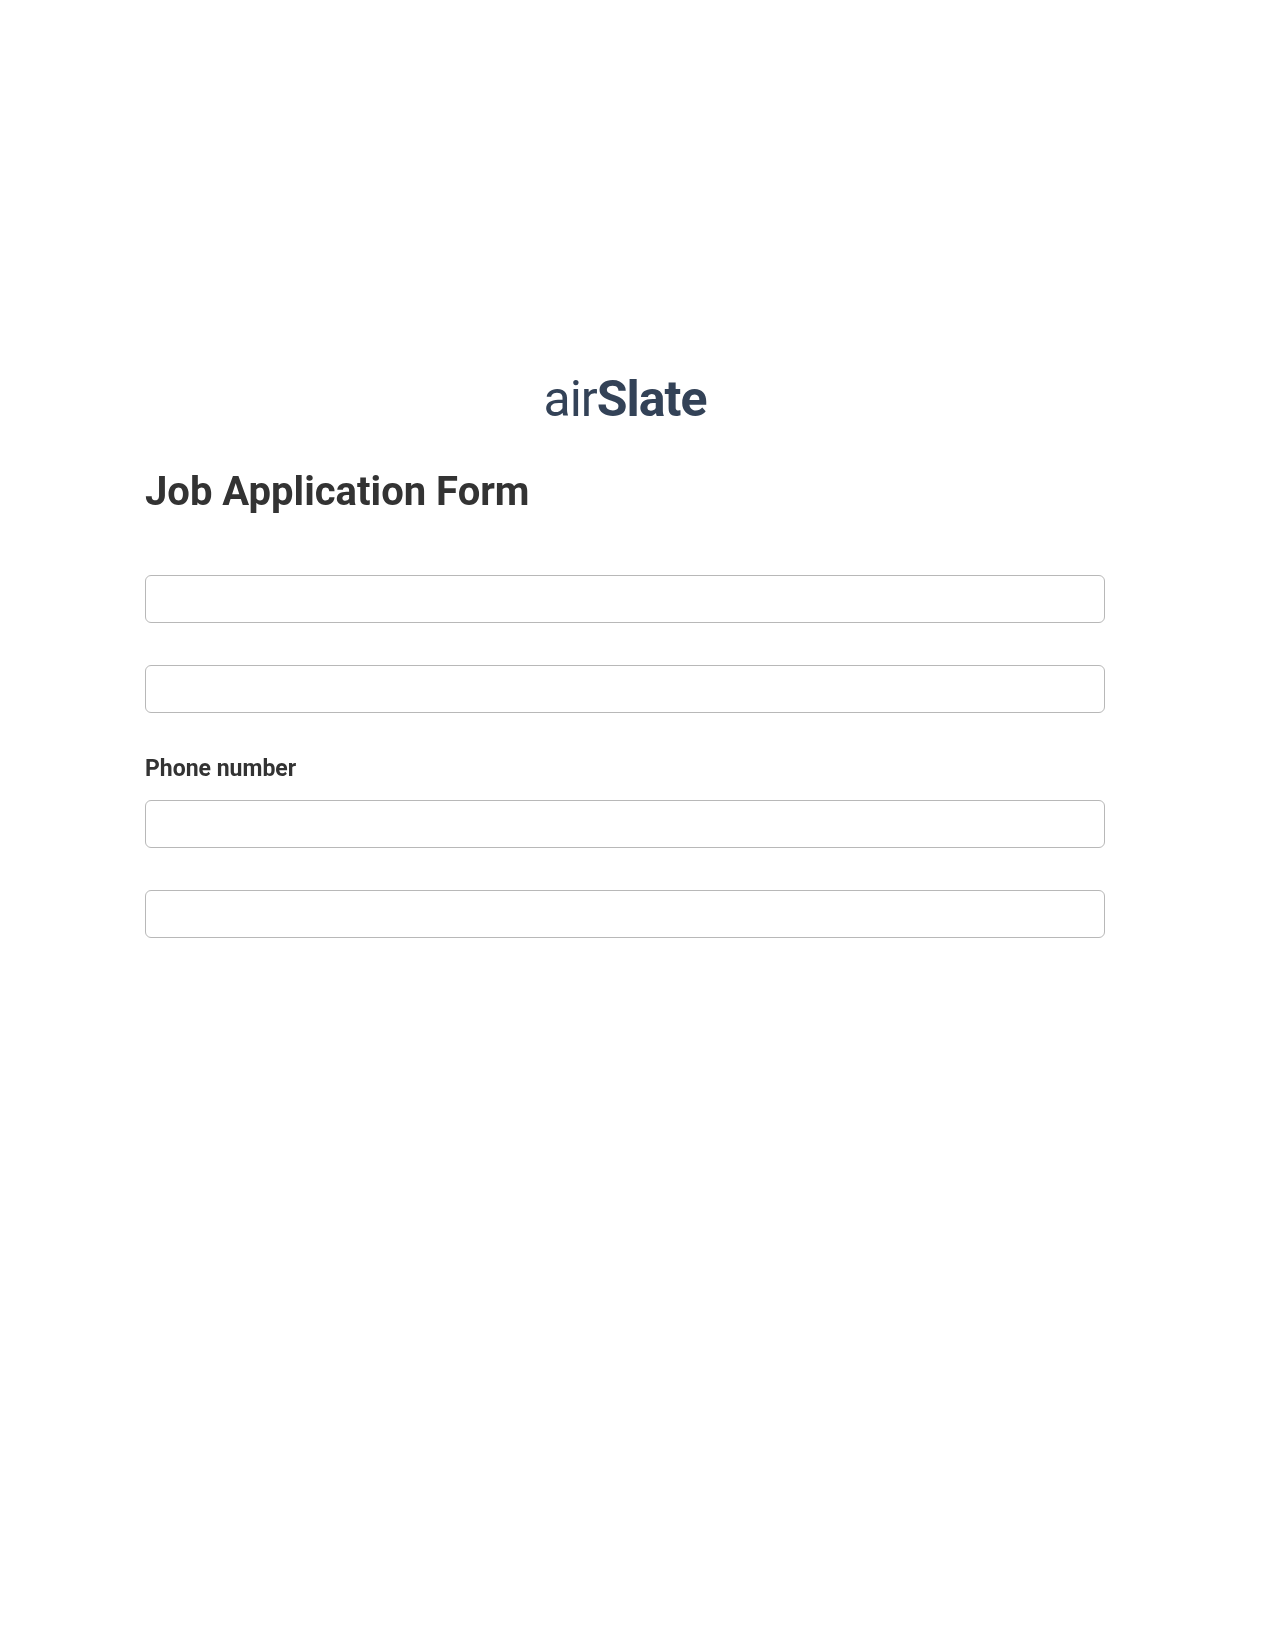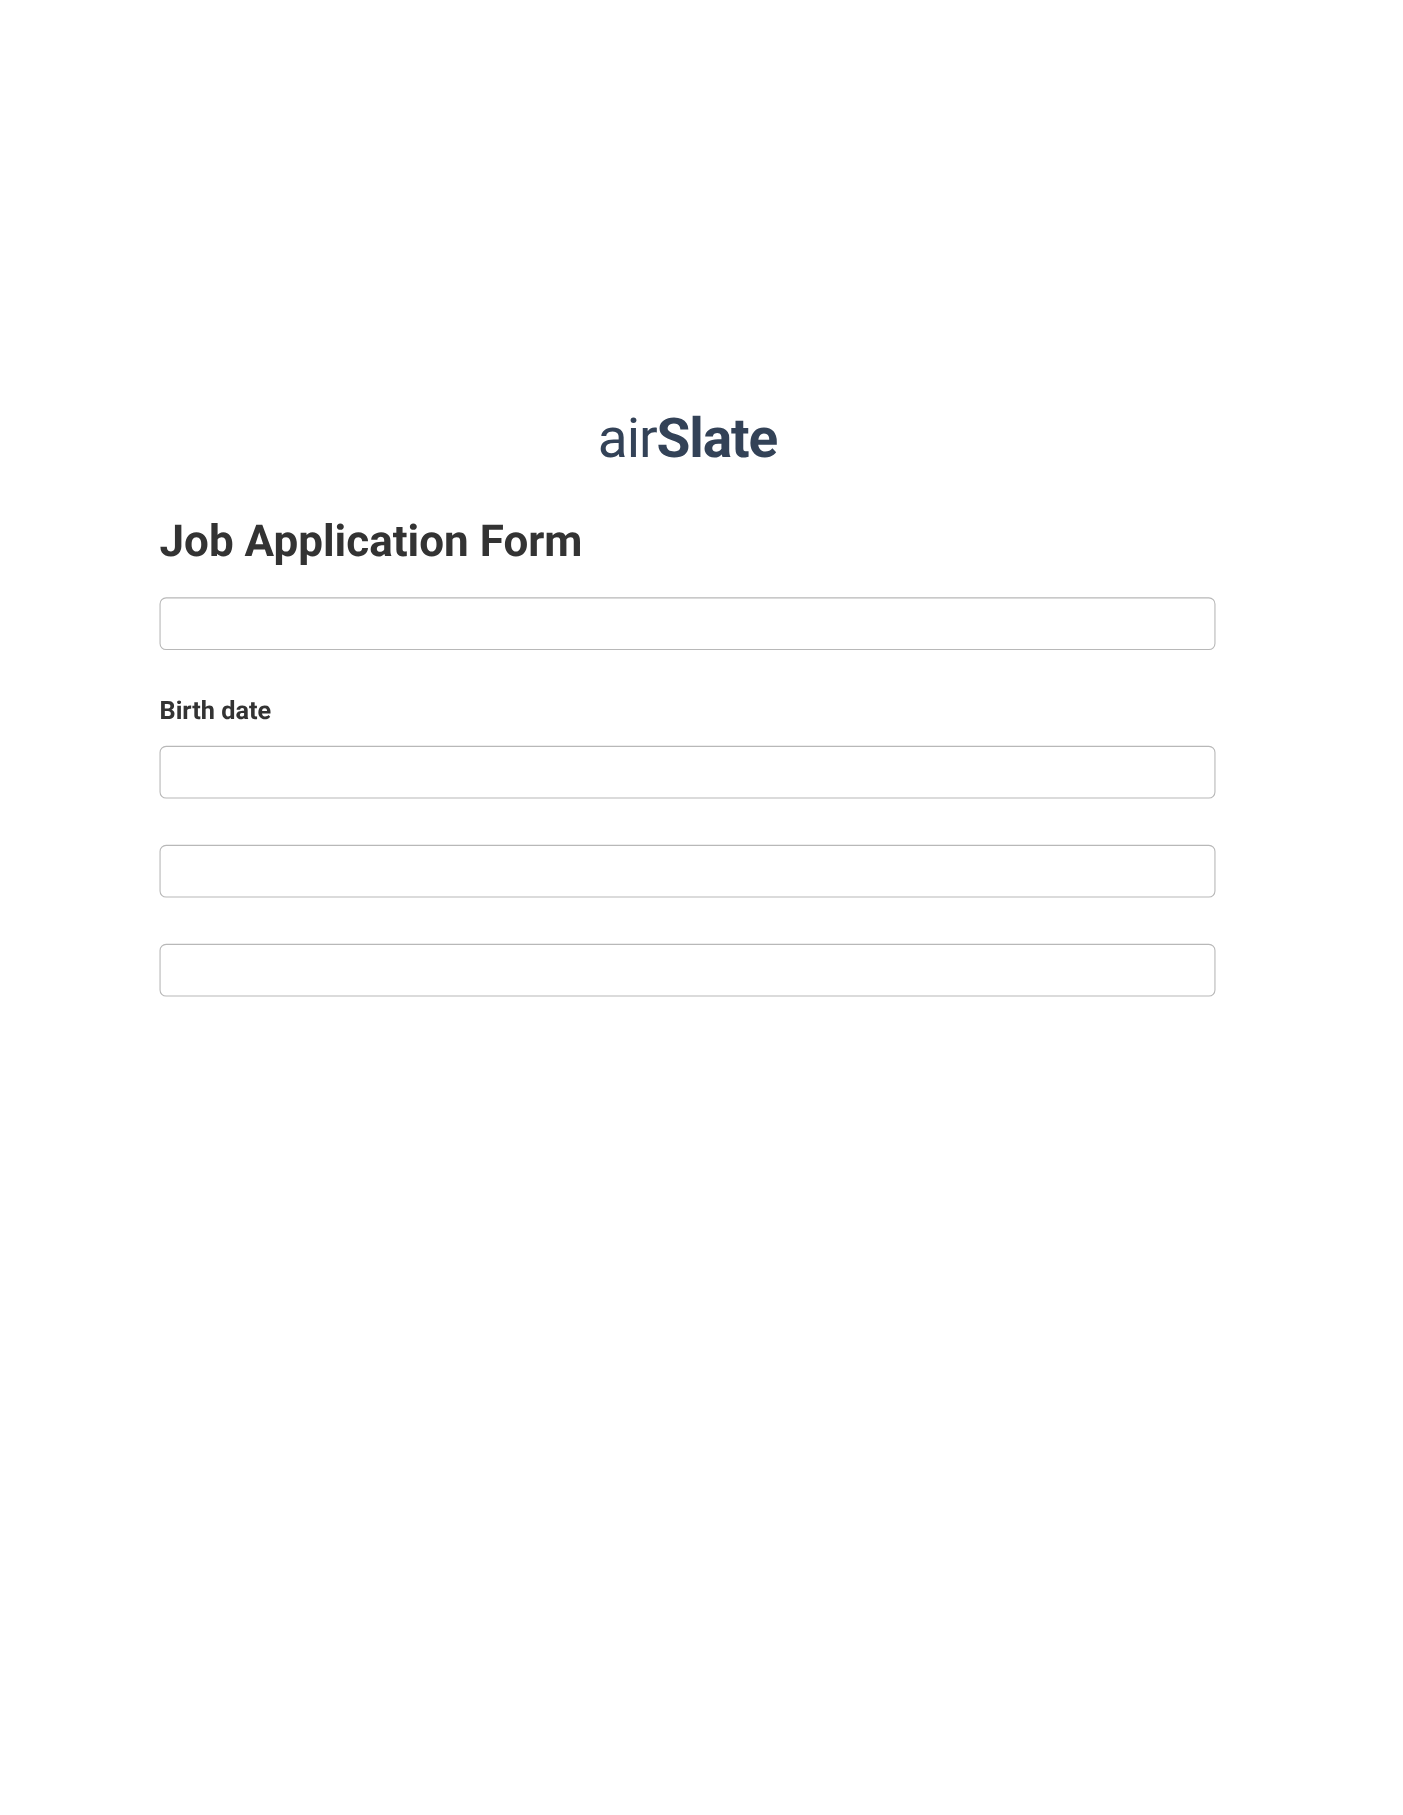--- a/index.html
+++ b/index.html
@@ -34,21 +34,21 @@
     .logo .air {
       font-weight: 400;
     }
     .logo .slate {
       font-weight: 700;
     }
     .form-title {
       font-size: 40px;
       font-weight: 700;
       color: #333333;
-      margin-bottom: 28px;
+      margin-bottom: 60px;
     }
     .form-group {
       margin-bottom: 42px;
     }
     .form-label {
       display: block;
       font-size: 23px;
       font-weight: 700;
       color: #333333;
       margin-bottom: 18px;
@@ -73,24 +73,24 @@
     </span>
   </div>
 
   <h1 class="form-title">Job Application Form</h1>
 
   <div class="form-group">
     <input type="text" class="form-input" value="" style="">
   </div>
 
   <div class="form-group">
-    <label class="form-label">Birth date</label>
     <input type="text" class="form-input" value="" style="">
   </div>
 
   <div class="form-group">
+    <label class="form-label">Phone number</label>
     <input type="text" class="form-input" value="" style="">
   </div>
 
   <div class="form-group">
     <input type="text" class="form-input" value="" style="">
   </div>
 </div>
 
 </body></html>

